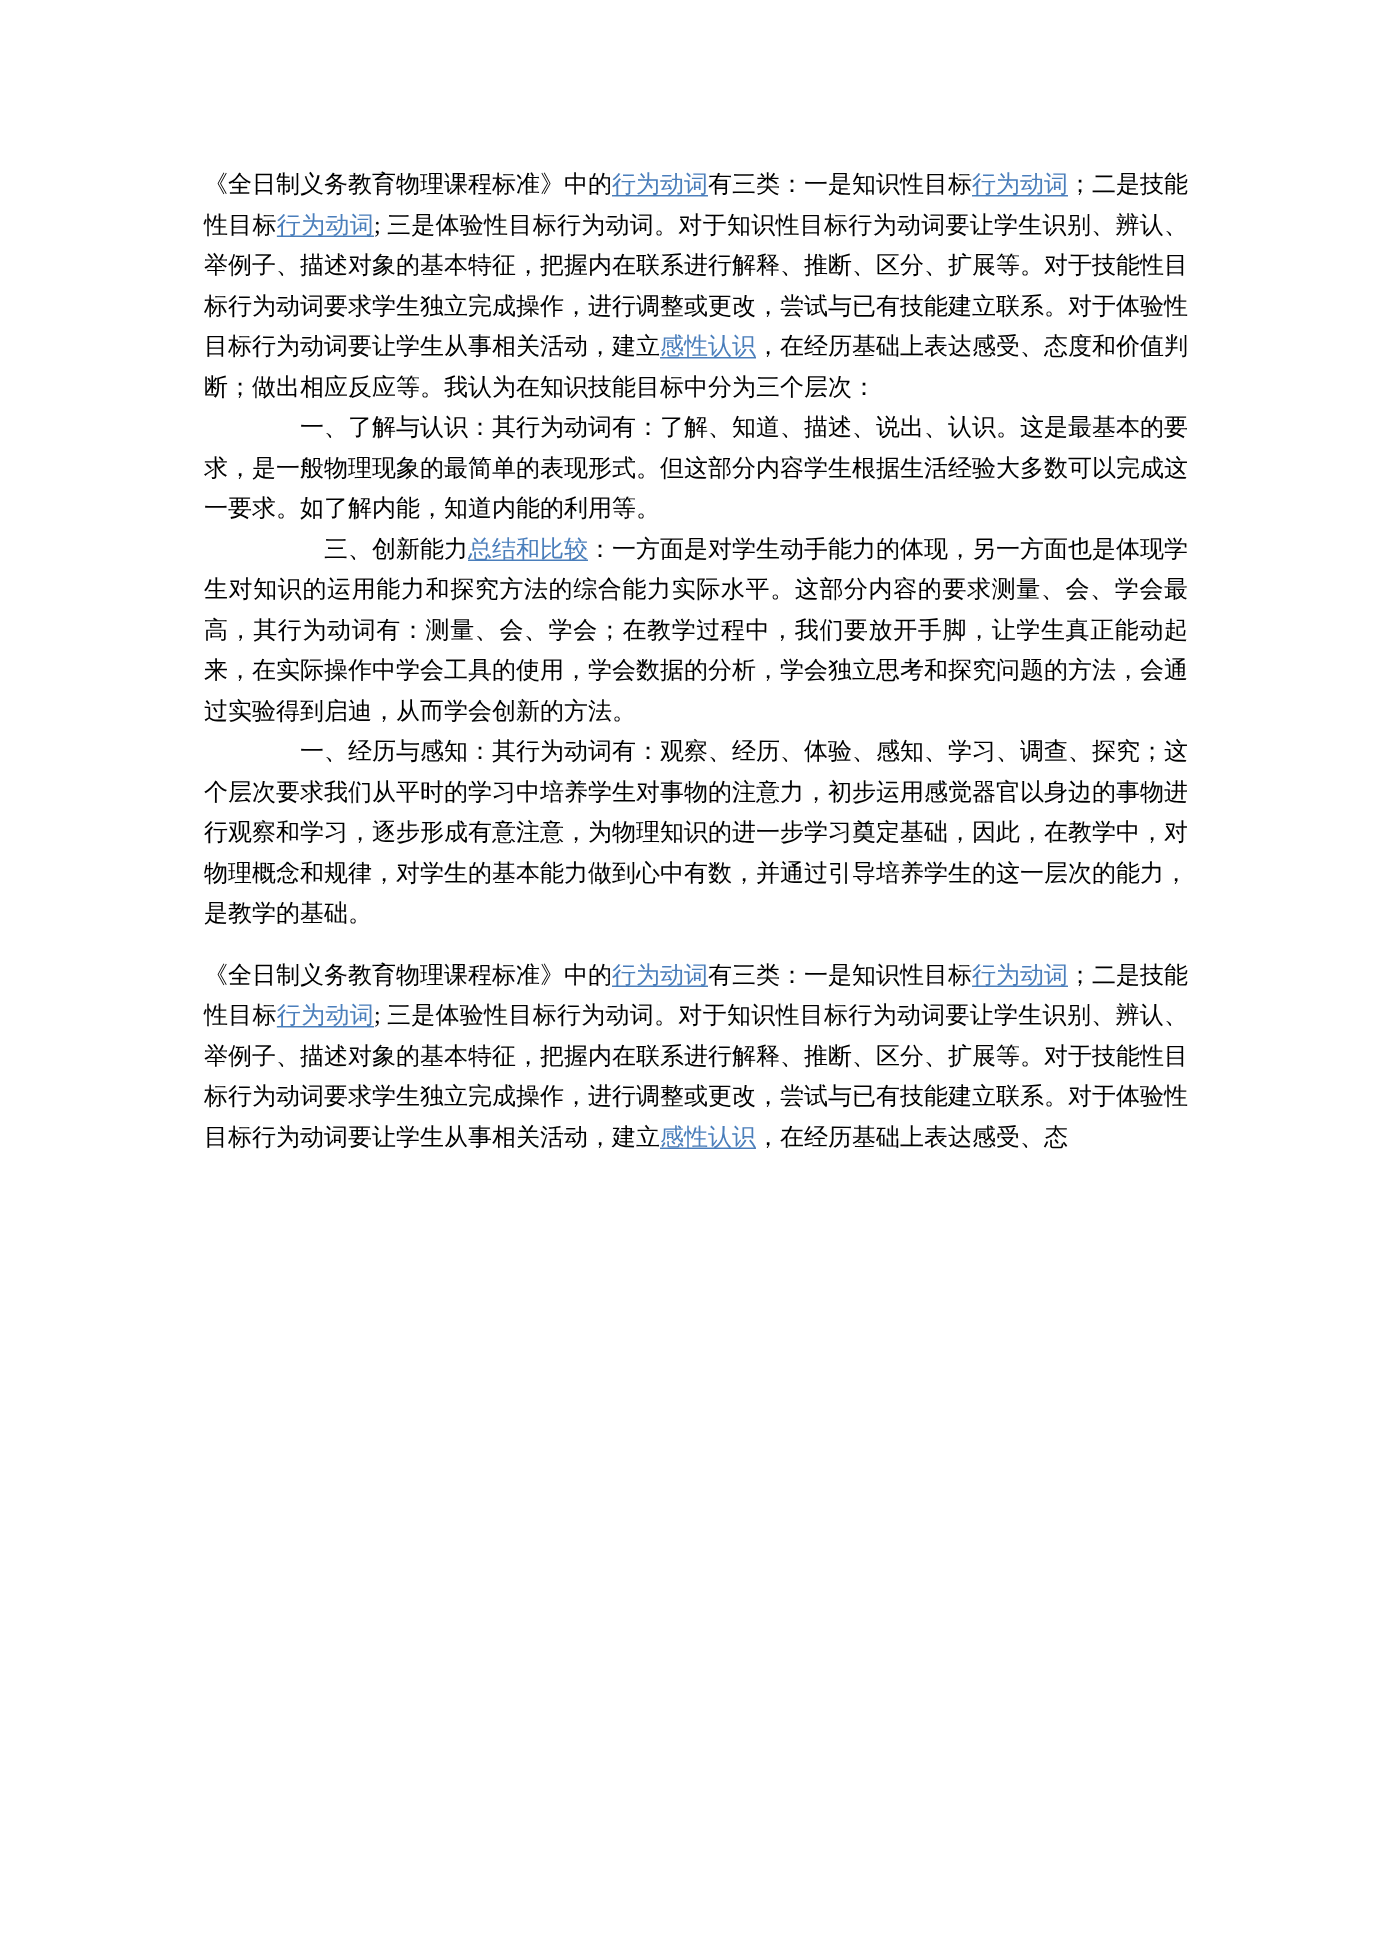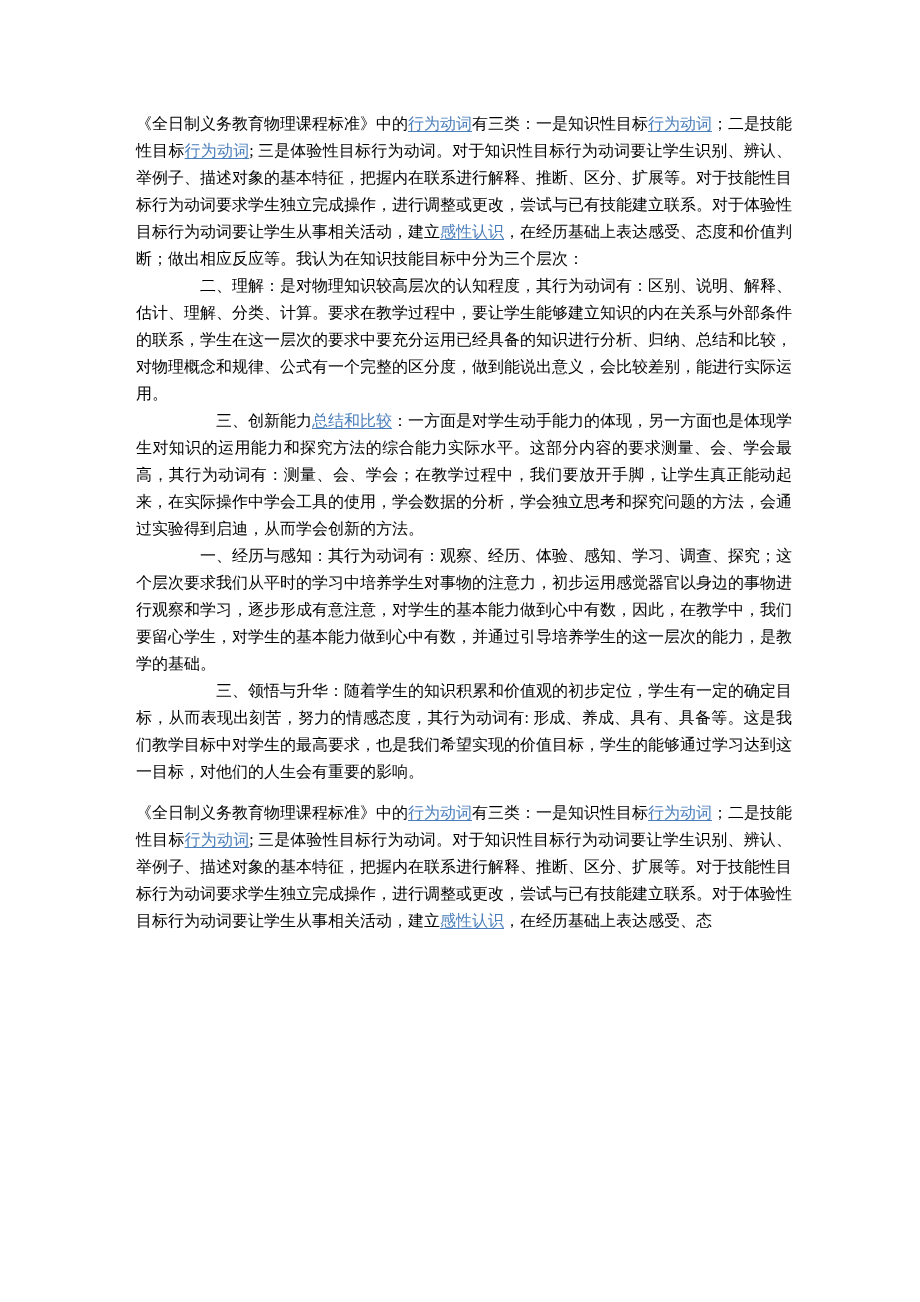--- a/index.html
+++ b/index.html
@@ -41,20 +41,19 @@
     text-underline-offset: 2px;
     cursor: pointer;
   }
 </style>
 </head>
 <body>
 
 <div class="page">
   <div class="doc" id="doc-body">
       <p class="para"><span class="run">《全日制义务教育物理课程标准》中的</span><span class="run link">行为动词</span><span class="run">有三类：一是知识性目标</span><span class="run link">行为动词</span><span class="run">；二是技能性目标</span><span class="run link">行为动词</span><span class="run">; 三是体验性目标行为动词。对于知识性目标行为动词要让学生识别、辨认、举例子、描述对象的基本特征，把握内在联系进行解释、推断、区分、扩展等。对于技能性目标行为动词要求学生独立完成操作，进行调整或更改，尝试与已有技能建立联系。对于体验性目标行为动词要让学生从事相关活动，建立</span><span class="run link">感性认识</span><span class="run">，在经历基础上表达感受、态度和价值判断；做出相应反应等。我认为在知识技能目标中分为三个层次：</span></p>
-      <p class="para"><span class="run">　　　　二、理解：是对物理知识较高层次的认知程度，其行为动词有：区别、说明、解释、估计、理解、分类、计算。要求在教学过程中，要让学生能够建立知识的内在关系与外部条件的联系，学生在这一层次的要求中要充分运用已经具备的知识进行分析、归纳、总结和比较，对物理概念和规律、公式有一个完整的区分度，做到能说出意义，会比较差别，能进行实际运用。</span></p>
+      <p class="para"><span class="run">　　　　一、了解与认识：其行为动词有：了解、知道、描述、说出、认识。这是最基本的要求，是一般物理现象的最简单的表现形式。但这部分内容学生根据生活经验大多数可以完成这一要求。如了解内能，知道内能的利用等。</span></p>
       <p class="para"><span class="run">　　　　　三、创新能力</span><span class="run link">总结和比较</span><span class="run">：一方面是对学生动手能力的体现，另一方面也是体现学生对知识的运用能力和探究方法的综合能力实际水平。这部分内容的要求测量、会、学会最高，其行为动词有：测量、会、学会；在教学过程中，我们要放开手脚，让学生真正能动起来，在实际操作中学会工具的使用，学会数据的分析，学会独立思考和探究问题的方法，会通过实验得到启迪，从而学会创新的方法。</span></p>
-      <p class="para"><span class="run">　　　　一、经历与感知：其行为动词有：观察、经历、体验、感知、学习、调查、探究；这个层次要求我们从平时的学习中培养学生对事物的注意力，初步运用感觉器官以身边的事物进行观察和学习，逐步形成有意注意，对学生的基本能力做到心中有数，因此，在教学中，我们要留心学生，对学生的基本能力做到心中有数，并通过引导培养学生的这一层次的能力，是教学的基础。</span></p>
-      <p class="para"><span class="run">　　　　　三、领悟与升华：随着学生的知识积累和价值观的初步定位，学生有一定的确定目标，从而表现出刻苦，努力的情感态度，其行为动词有: 形成、养成、具有、具备等。这是我们教学目标中对学生的最高要求，也是我们希望实现的价值目标，学生的能够通过学习达到这一目标，对他们的人生会有重要的影响。</span></p>
+      <p class="para"><span class="run">　　　　一、经历与感知：其行为动词有：观察、经历、体验、感知、学习、调查、探究；这个层次要求我们从平时的学习中培养学生对事物的注意力，初步运用感觉器官以身边的事物进行观察和学习，逐步形成有意注意，为物理知识的进一步学习奠定基础，因此，在教学中，对物理概念和规律，对学生的基本能力做到心中有数，并通过引导培养学生的这一层次的能力，是教学的基础。</span></p>
       <p class="para empty"><span class="run"></span></p>
       <p class="para"><span class="run">《全日制义务教育物理课程标准》中的</span><span class="run link">行为动词</span><span class="run">有三类：一是知识性目标</span><span class="run link">行为动词</span><span class="run">；二是技能性目标</span><span class="run link">行为动词</span><span class="run">; 三是体验性目标行为动词。对于知识性目标行为动词要让学生识别、辨认、举例子、描述对象的基本特征，把握内在联系进行解释、推断、区分、扩展等。对于技能性目标行为动词要求学生独立完成操作，进行调整或更改，尝试与已有技能建立联系。对于体验性目标行为动词要让学生从事相关活动，建立</span><span class="run link">感性认识</span><span class="run">，在经历基础上表达感受、态</span></p>
     </div>
 </div>
 
 </body></html>

